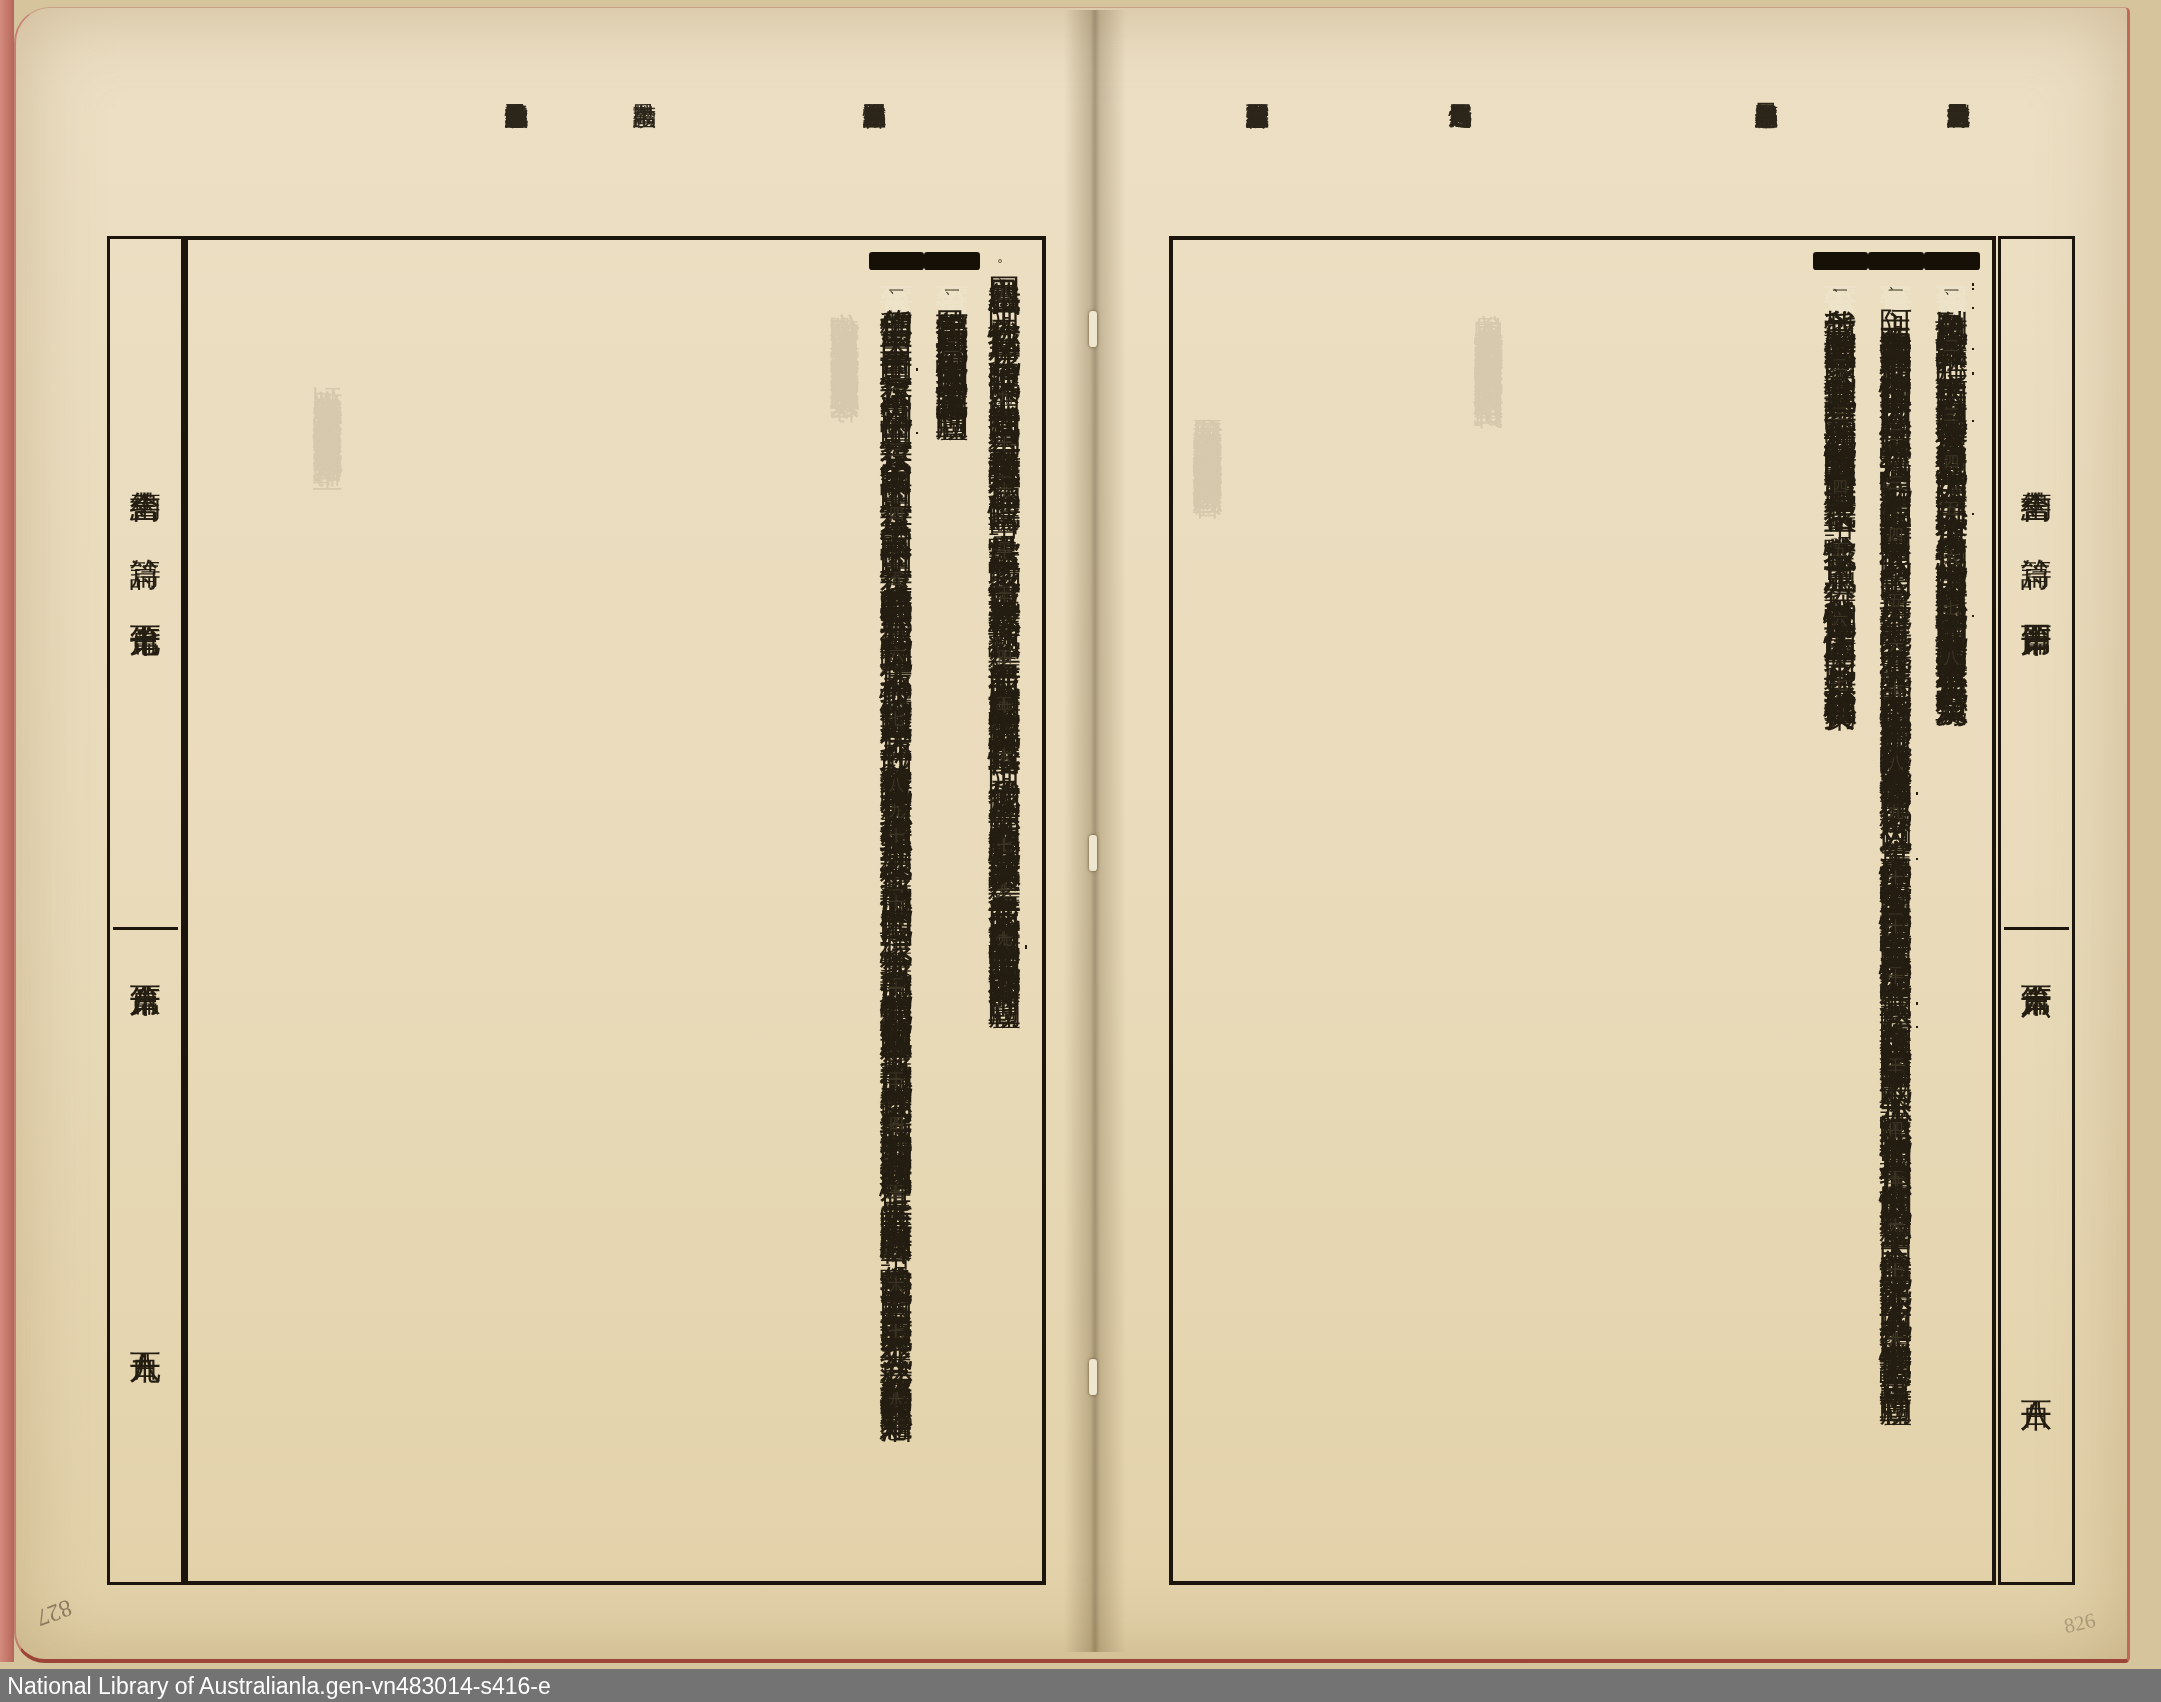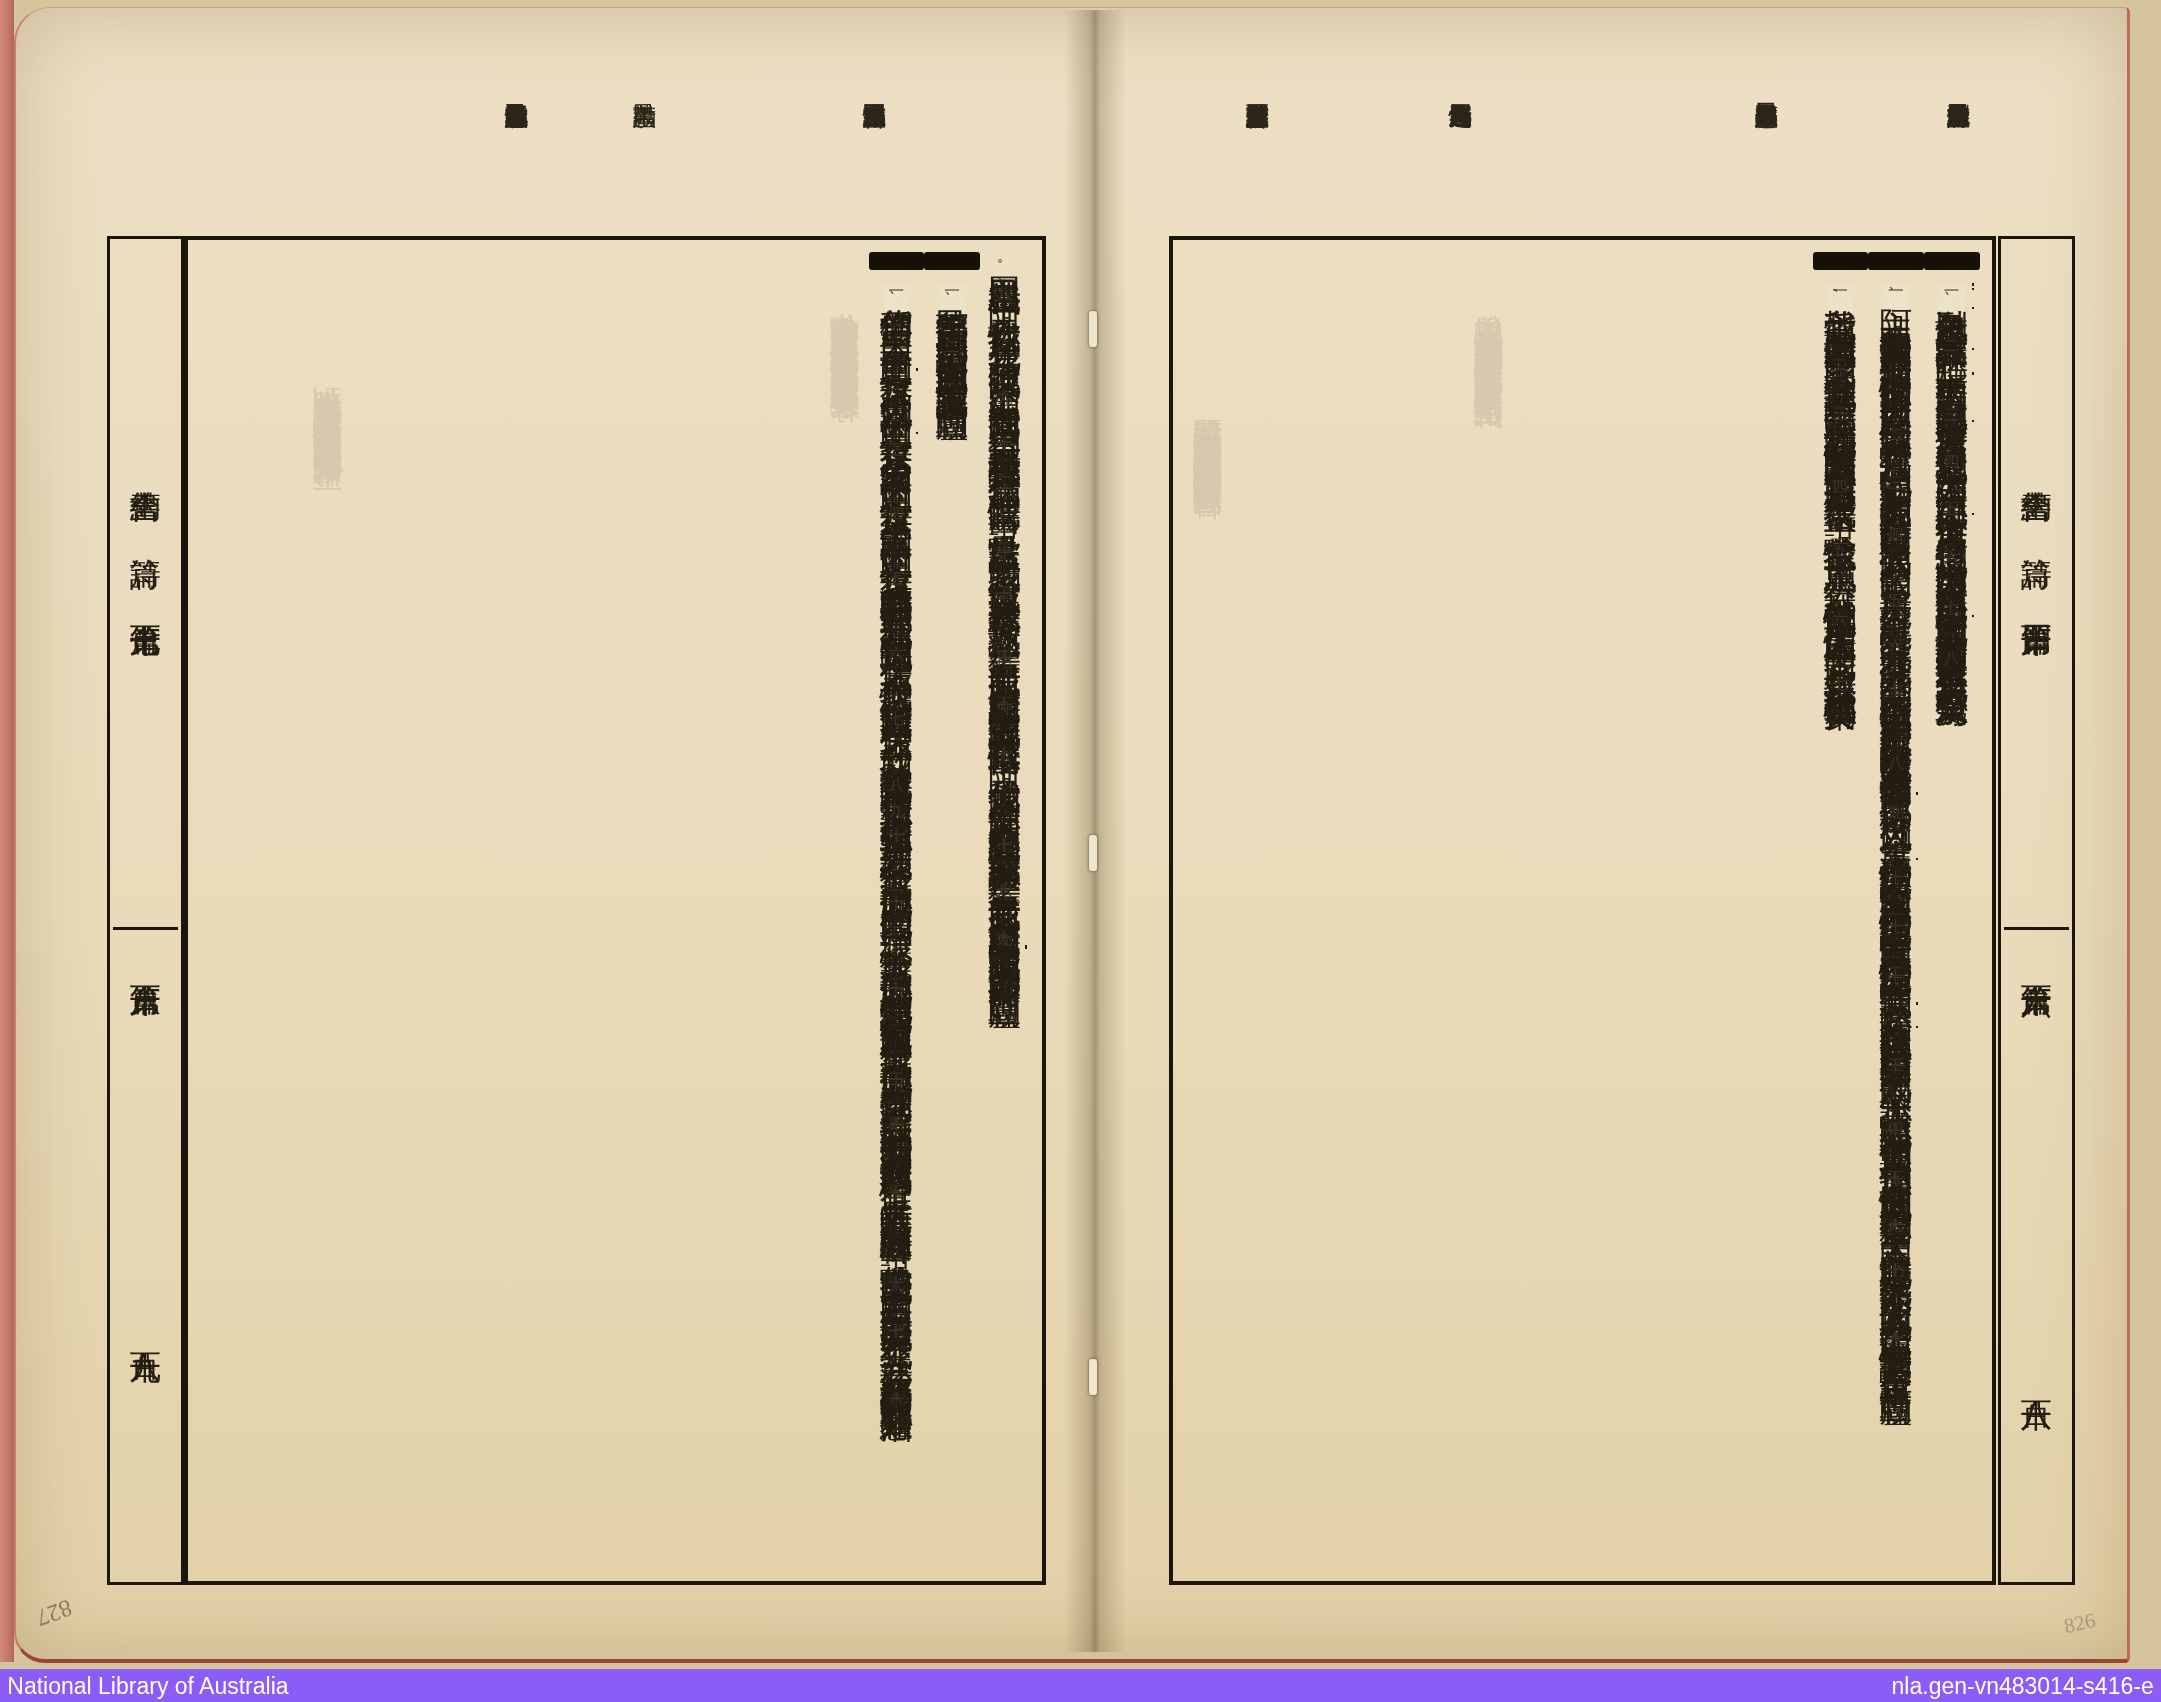--- a/index.html
+++ b/index.html
@@ -57,23 +57,23 @@
     transform:scaleX(-1);z-index:1;overflow:hidden;}
   #gR1{right:648px;top:290px;height:1193px;}
   #gR2{right:929px;top:394px;height:1037px;}
   #gL1{right:1292px;top:290px;height:1193px;}
   #gL2{right:1809px;top:363px;height:1141px;}
   
   .pencil{position:absolute;font-family:"Liberation Serif",serif;color:#7d6d54;z-index:3;}
   #pencilL{left:36px;top:1599px;font-size:24px;transform:rotate(160deg);opacity:.85;}
   #pencilR{left:2064px;top:1611px;font-size:21px;transform:rotate(-12deg);opacity:.5;}
   
-  #footer{position:absolute;left:0;bottom:0;width:2161px;height:34px;background:#8b5cf6;
+  #footer{position:absolute;left:0;bottom:0;width:2161px;height:34px;background:#737373;
     color:#ffffff;font-family:"Liberation Sans",sans-serif;font-size:23px;
-    display:flex;justify-content:space-between;align-items:center;
+    display:flex;align-items:center;
     padding:0 7.3px;box-sizing:border-box;z-index:5;}
 </style>
 </head>
 <body>
 
 <div id="canvas">
   <div id="fore-edge"></div>
   <div id="spread"></div>
   <div id="gutter">
     <div class="stitch" style="top:301px"></div>

